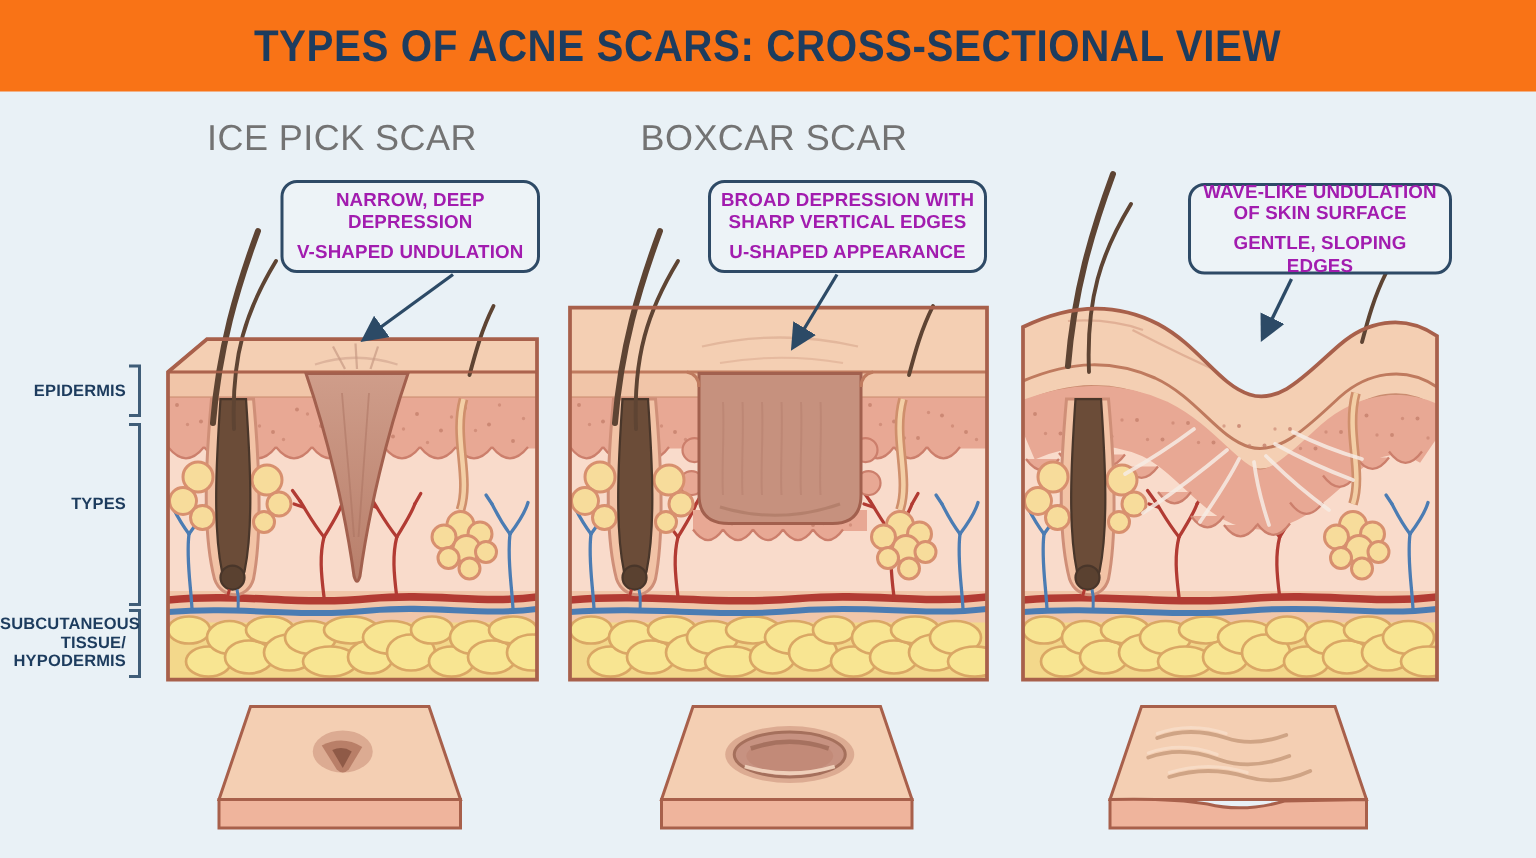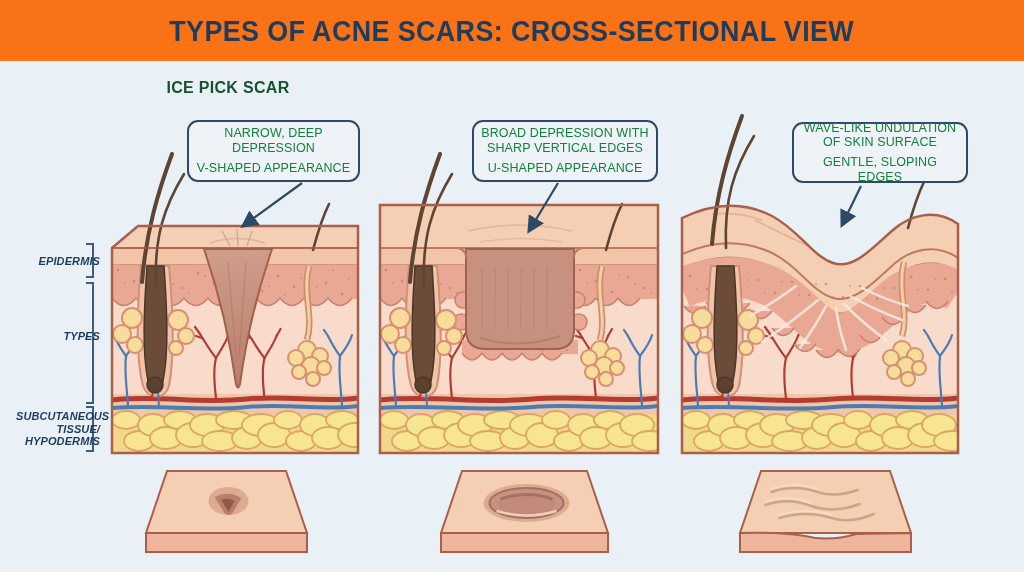--- a/index.html
+++ b/index.html
@@ -3,28 +3,28 @@
 <meta charset="utf-8">
 <style>
   html,body{margin:0;padding:0;background:#dfe9ef;}
   .stage{position:relative;width:1024px;height:572px;overflow:hidden;
          background:#e9f1f6;font-family:"Liberation Sans",sans-serif;}
   .header{position:absolute;left:0;top:0;width:1024px;height:61px;
           background:#f97316;display:flex;align-items:center;justify-content:center;}
   .title{margin:0;font-size:28px;font-weight:bold;color:#1d3c5e;letter-spacing:.4px;
          transform:scale(.96,1.06);white-space:nowrap;}
   .panel-title{position:absolute;top:79px;width:260px;text-align:center;
-               font-size:16px;font-weight:bold;color:#14532d;letter-spacing:.3px;}
+               font-size:24px;font-weight:normal;color:#737373;letter-spacing:.3px;}
   .callout{position:absolute;border:2px solid #2e4a66;border-radius:11px;
            background:#edf3f7;display:flex;flex-direction:column;align-items:center;
            justify-content:center;gap:5px;padding:4px 6px;box-sizing:border-box;}
-  .callout p{margin:0;font-size:12.5px;line-height:1.18;font-weight:normal;
-             color:#15803d;text-align:center;letter-spacing:.1px;}
-  .layer-label{position:absolute;left:16px;width:84px;text-align:right;
-               font-size:11px;font-weight:bold;color:#1d3c5e;line-height:1.15;letter-spacing:.1px;font-style:italic;}
+  .callout p{margin:0;font-size:12.5px;line-height:1.18;font-weight:bold;
+             color:#a21caf;text-align:center;letter-spacing:.1px;}
+  .layer-label{position:absolute;left:0;width:84px;text-align:right;
+               font-size:11px;font-weight:bold;color:#1d3c5e;line-height:1.15;letter-spacing:.1px;}
   svg.art{position:absolute;left:0;top:0;}
 </style>
 </head>
 <body>
 
 <div class="stage">
 
   <div class="header">
     <h1 class="title">TYPES OF ACNE SCARS: CROSS-SECTIONAL VIEW</h1>
   </div>
@@ -532,24 +532,25 @@
           <path d="M771.5,489 Q793.5,481 817.5,489" stroke="#f7dcc6" stroke-width="2" opacity=".9" fill="none" stroke-linecap="round"></path>
           <path d="M765.5,505 Q787.5,497 811.5,506 Q833.5,514 859.5,504" stroke="#c69879" stroke-width="2.5" opacity=".8" fill="none" stroke-linecap="round"></path>
           <path d="M765.5,502 Q787.5,494 811.5,503" stroke="#f7dcc6" stroke-width="2" opacity=".9" fill="none" stroke-linecap="round"></path>
           <path d="M779.5,518 Q805.5,510 831.5,518 Q851.5,524 873.5,514" stroke="#c69879" stroke-width="2.5" opacity=".8" fill="none" stroke-linecap="round"></path>
           <path d="M779.5,515 Q805.5,507 831.5,515" stroke="#f7dcc6" stroke-width="2" opacity=".9" fill="none" stroke-linecap="round"></path>
         </g>
       </g>
   </svg>
 
   <div class="panel-title" style="left:98px">ICE PICK SCAR</div>
+  <div class="panel-title" style="left:386px">BOXCAR SCAR</div>
 
   <div class="callout" style="left:187px;top:120px;width:173px;height:62px">
     <p>NARROW, DEEP DEPRESSION</p>
-    <p>V-SHAPED APPEARANCE</p>
+    <p>V-SHAPED UNDULATION</p>
   </div>
   <div class="callout" style="left:792px;top:122px;width:176px;height:61px">
     <p>WAVE-LIKE UNDULATION OF SKIN SURFACE</p>
     <p>GENTLE, SLOPING EDGES</p>
   </div>
   <div class="callout" style="left:472px;top:120px;width:186px;height:62px">
     <p>BROAD DEPRESSION WITH SHARP VERTICAL EDGES</p>
     <p>U-SHAPED APPEARANCE</p>
   </div>
 

